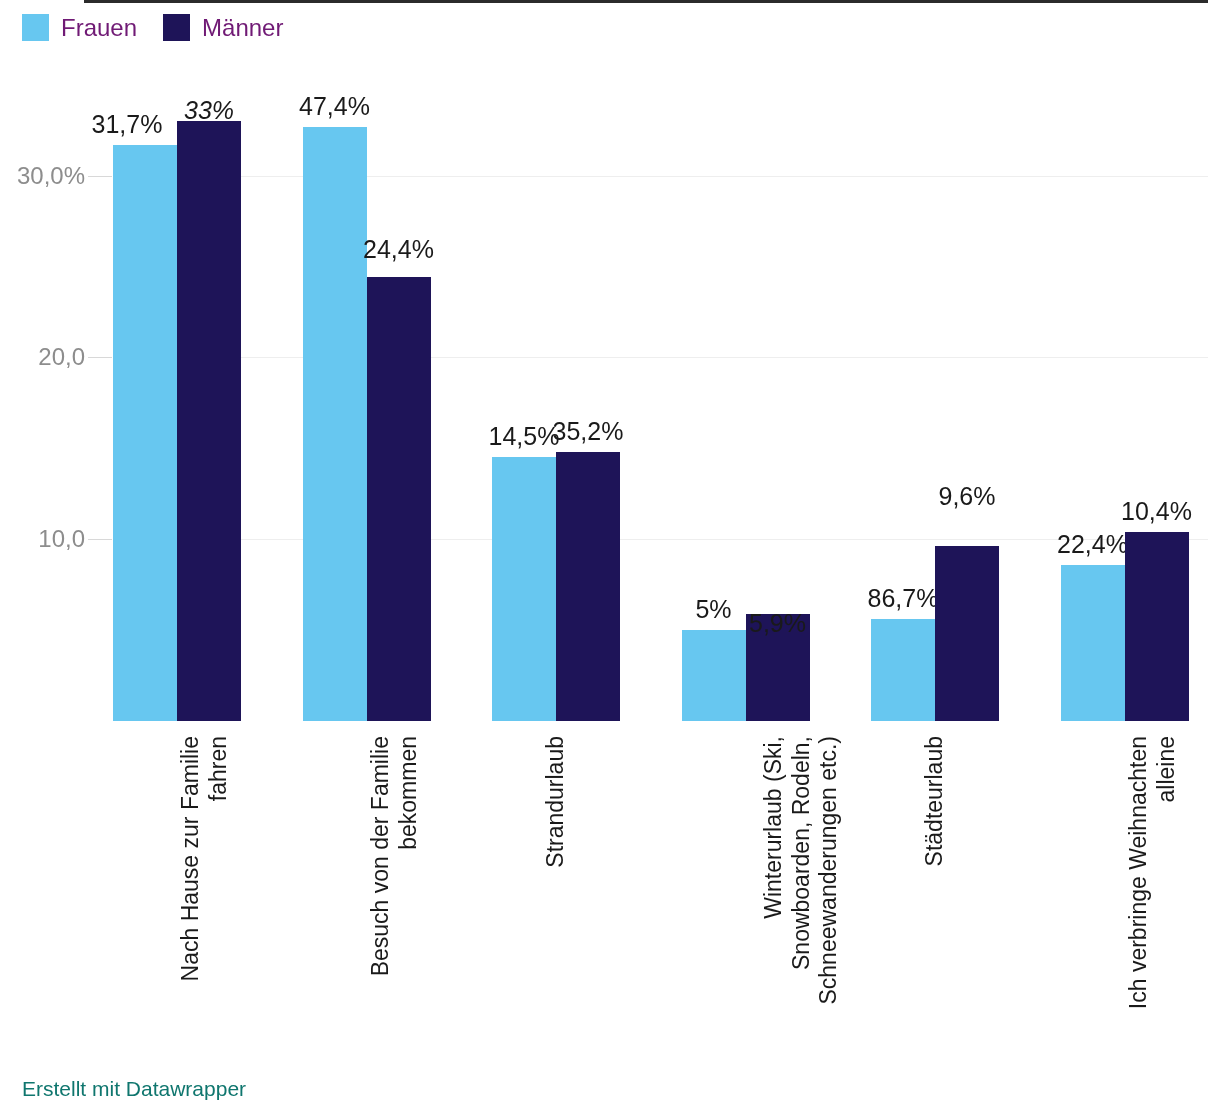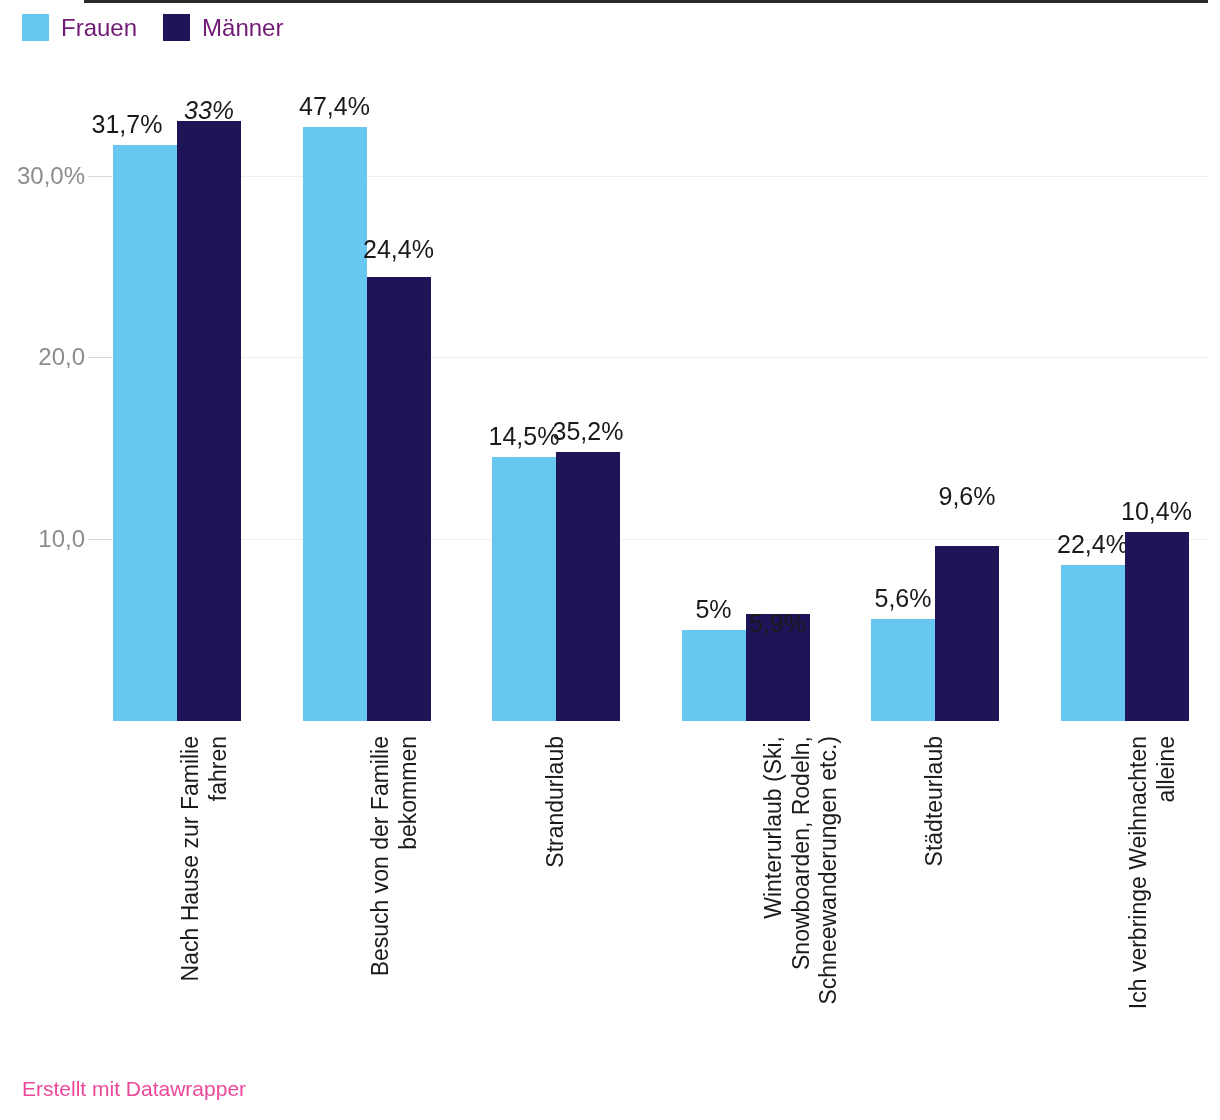--- a/index.html
+++ b/index.html
@@ -111,21 +111,21 @@
     direction: ltr;
   }
   .cat-label .line { display: block; }
 
   
   .footer {
     position: absolute;
     left: 22px;
     top: 1077px;
     font-size: 21px;
-    color: #ec4899;
+    color: #0f766e;
     white-space: nowrap;
   }
 </style>
 </head>
 <body>
 
 <div class="legend">
   <div class="legend-item">
     <span class="legend-swatch" style="background: rgb(103, 199, 240);"></span>
     <span class="legend-label">Frauen</span>
@@ -159,21 +159,21 @@
       <div class="bar-value" style="left: 398.5px; top: 235px;">24,4%</div>
       <div class="bar" style="left: 492px; width: 64px; height: 263.61px; bottom: 339px; background: rgb(103, 199, 240);"></div>
       <div class="bar-value" style="left: 524px; top: 422.39px;">14,5%</div>
       <div class="bar" style="left: 556px; width: 64px; height: 269.064px; bottom: 339px; background: rgb(30, 20, 88);"></div>
       <div class="bar-value" style="left: 588px; top: 416.936px;">35,2%</div>
       <div class="bar" style="left: 681.5px; width: 64px; height: 90.9px; bottom: 339px; background: rgb(103, 199, 240);"></div>
       <div class="bar-value" style="left: 713.5px; top: 595.1px;">5%</div>
       <div class="bar" style="left: 745.5px; width: 64px; height: 107.262px; bottom: 339px; background: rgb(30, 20, 88);"></div>
       <div class="bar-value" style="left: 777.5px; top: 609px;">5,9%</div>
       <div class="bar" style="left: 871px; width: 64px; height: 101.808px; bottom: 339px; background: rgb(103, 199, 240);"></div>
-      <div class="bar-value" style="left: 903px; top: 584.192px;">5,6%</div>
+      <div class="bar-value" style="left: 903px; top: 584.192px;">86,7%</div>
       <div class="bar" style="left: 935px; width: 64px; height: 174.528px; bottom: 339px; background: rgb(30, 20, 88);"></div>
       <div class="bar-value" style="left: 967px; top: 482px;">9,6%</div>
       <div class="bar" style="left: 1060.5px; width: 64px; height: 156.348px; bottom: 339px; background: rgb(103, 199, 240);"></div>
       <div class="bar-value" style="left: 1092.5px; top: 529.652px;">22,4%</div>
       <div class="bar" style="left: 1124.5px; width: 64px; height: 189.072px; bottom: 339px; background: rgb(30, 20, 88);"></div>
       <div class="bar-value" style="left: 1156.5px; top: 496.928px;">10,4%</div>
     </div>
   <div class="baseline"></div>
   <div id="catlabels">
       <div class="cat-label" style="left: 177px;">

